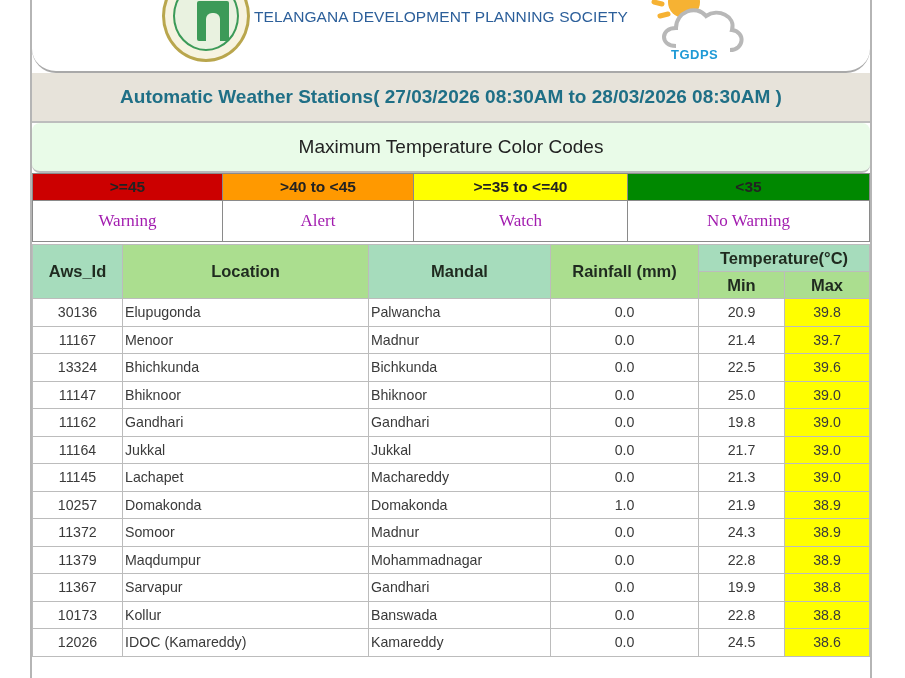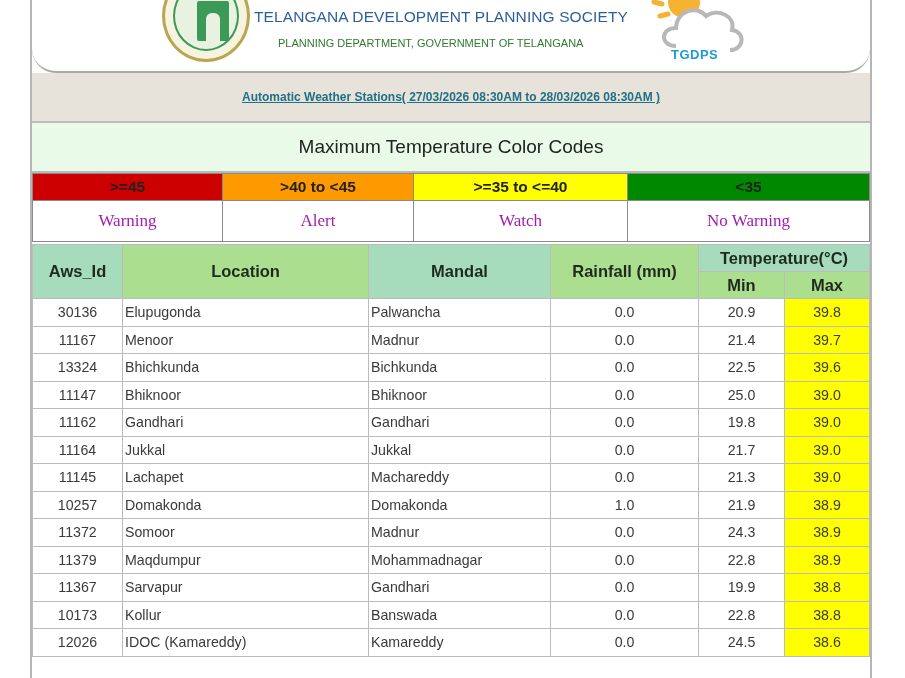--- a/index.html
+++ b/index.html
@@ -46,25 +46,25 @@
   }
   .weather-logo { position: absolute; left: 608px; top: -6px; width: 110px; height: 72px; }
   .tgdps {
     position: absolute; left: 639px; top: 47px; font-size: 13px; font-weight: bold;
     color: #1f9ad6; letter-spacing: 0.5px;
   }
   .aws-banner {
     height: 48px; background: #e7e3da; border-bottom: 2px solid #bdbdbd;
     display: flex; align-items: center; justify-content: center;
   }
-  .aws-banner span { color: #1f6f86; font-size: 12px; font-weight: bold; text-decoration: underline; }
+  .aws-banner span { color: #1f6f86; font-size: 19px; font-weight: bold; }
   .color-title {
     height: 48px; background: #e9fbe8; border-bottom: 2px solid #b9b9b9;
     display: flex; align-items: center; justify-content: center;
-    font-size: 19px; color: #222;
+    font-size: 19px; color: #222; border-radius: 8px;
   }
   table.codes { border-collapse: collapse; width: 100%; table-layout: fixed; }
   table.codes td {
     border: 1.5px solid #8a8a8a; text-align: center; padding: 0;
   }
   table.codes tr.ranges td { height: 26px; font-size: 15.5px; font-weight: bold; color: #222; }
   table.codes tr.labels td { height: 40px; font-size: 17px; color: #a21caf; background: #fff; font-family: Liberation Serif, serif; }
   table.data { border-collapse: collapse; width: 100%; table-layout: fixed; margin-top: 2px; }
   table.data th {
     border: 1.5px solid #bcbcbc; font-size: 16.5px; font-weight: bold; color: #1f2a1f;
@@ -86,21 +86,20 @@
 <div class="page">
 
   <div class="header">
     <div class="emblem">
       <div class="emblem-inner">
         <div class="emblem-tower"></div>
         <div class="emblem-gate"></div>
       </div>
     </div>
     <div class="org-title">TELANGANA DEVELOPMENT PLANNING SOCIETY</div>
-    <div class="org-sub">PLANNING DEPARTMENT, GOVERNMENT OF TELANGANA</div>
     <svg class="weather-logo" viewBox="0 0 110 72">
       <circle cx="44" cy="8" r="16" fill="#f6b233"></circle>
       <path d="M14 8 l8 2" stroke="#f6b233" stroke-width="5" stroke-linecap="round"></path>
       <path d="M20 22 l8 -2" stroke="#f6b233" stroke-width="5" stroke-linecap="round"></path>
       <path d="M36 52 C20 52 20 34 36 34 C36 18 56 10 66 22 C78 14 96 22 92 36 C106 38 104 56 90 56" fill="#ffffff" stroke="#b8b8b8" stroke-width="4"></path>
     </svg>
     <div class="tgdps">TGDPS</div>
   </div>
 
   <div class="aws-banner">

